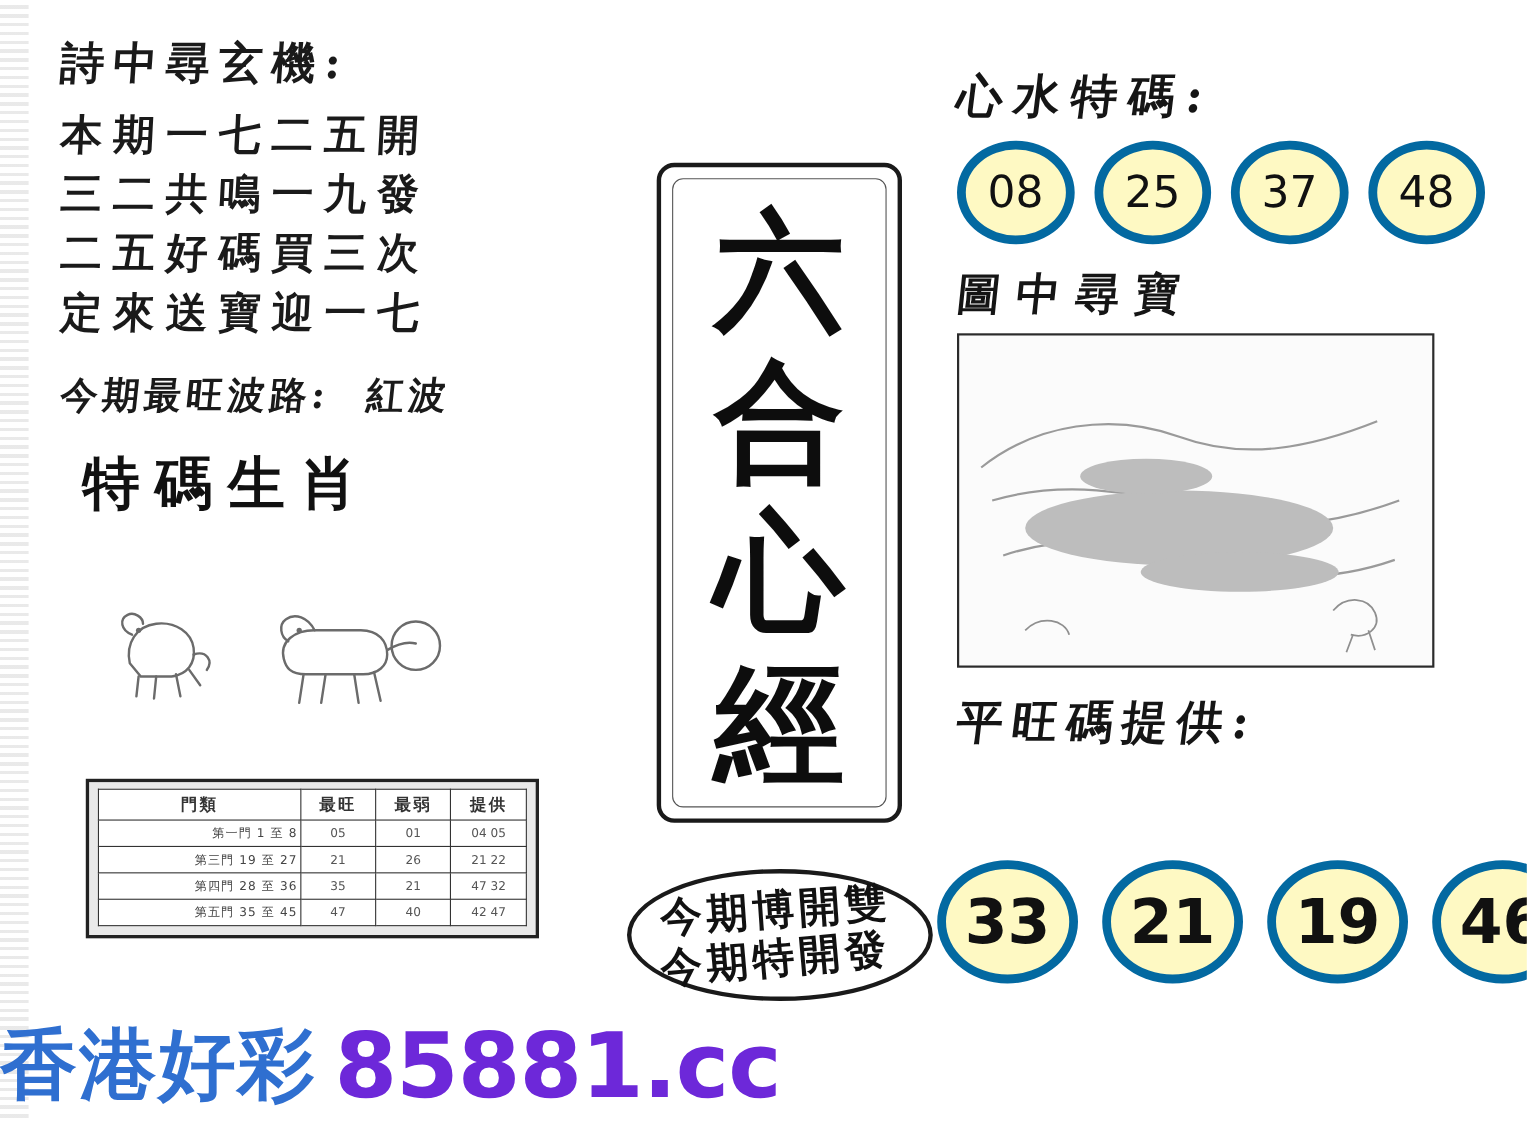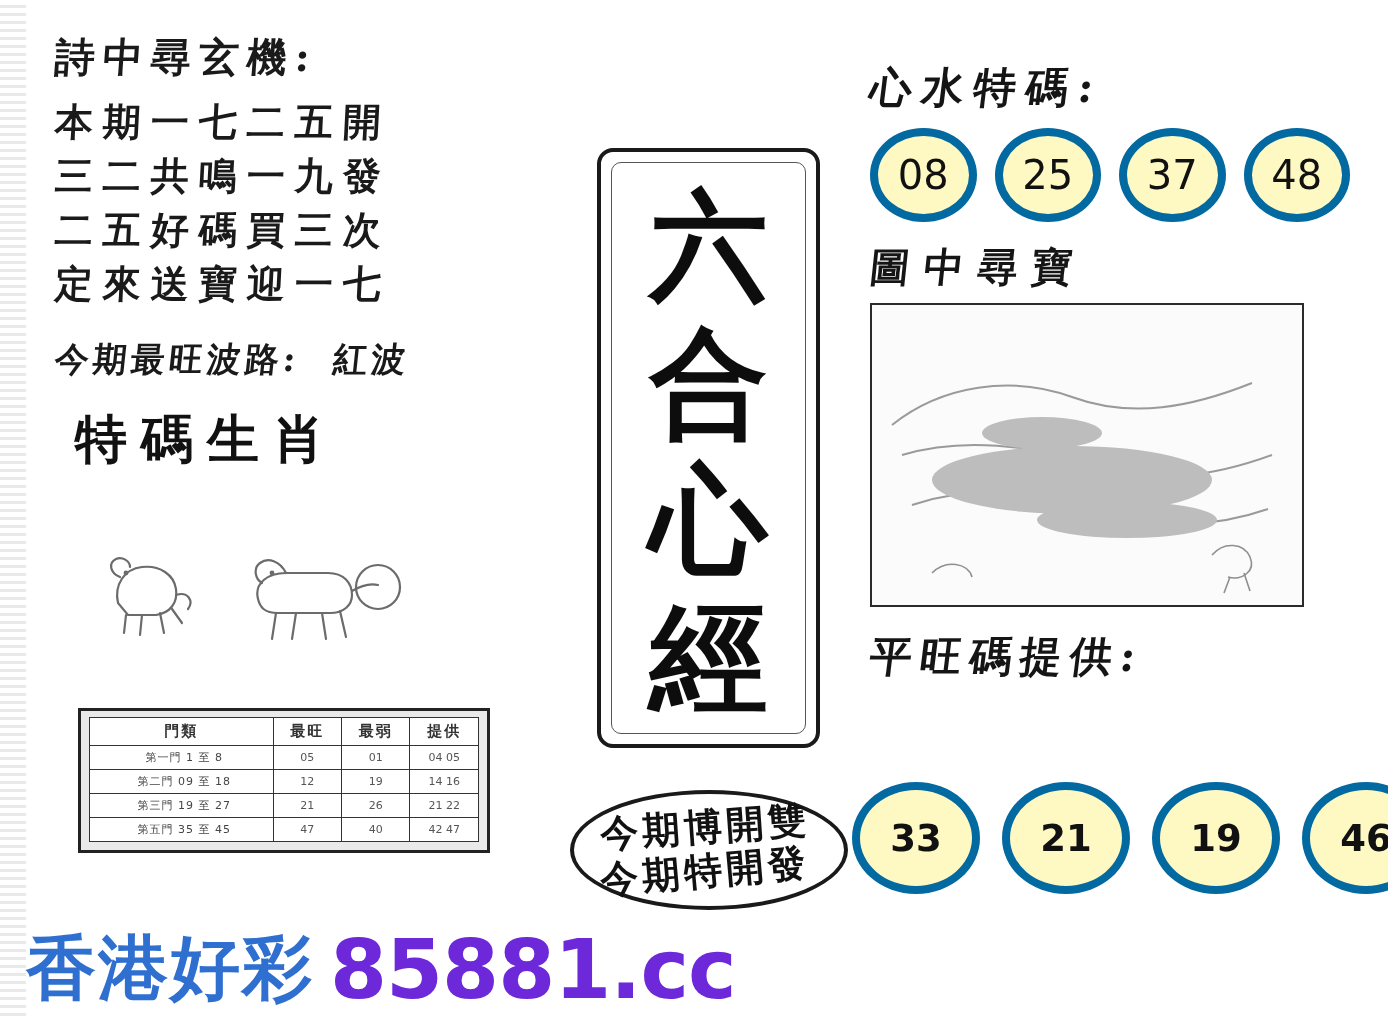--- a/index.html
+++ b/index.html
@@ -97,21 +97,21 @@
     letter-spacing: 2px;
   }
   table.data-table td {
     font-size: 11px;
     padding: 4px 2px;
     color: #555;
   }
   table.data-table td.rowlabel {
     font-size: 11px;
     letter-spacing: 1px;
-    text-align: center;
+    text-align: right;
     padding-left: 8px;
     color: #444;
   }
 
   
   .center-box {
     position: absolute;
     left: 597px;
     top: 148px;
     width: 215px;
@@ -202,21 +202,21 @@
     align-items: center;
     justify-content: center;
     font-family: "DejaVu Sans", sans-serif;
     font-size: 40px;
     color: #111;
     background: #fef9c3;
   }
   .ball.big {
     width: 112px;
     height: 96px;
-    font-size: 37px;
+    font-size: 56px;
     font-weight: bold;
   }
   .pic-title {
     font-family: "DejaVu Serif", serif;
     font-size: 40px;
     font-weight: bold;
     letter-spacing: 14px;
     margin-top: 18px;
     color: #151515;
     transform: skewX(-6deg);
@@ -242,21 +242,20 @@
 
   
   .footer {
     position: absolute;
     left: 0;
     bottom: 8px;
     width: 100%;
     height: 86px;
     display: flex;
     align-items: center;
-    padding-left: 26px;
     box-sizing: border-box;
   }
   .footer-cn {
     font-family: "DejaVu Sans", sans-serif;
     font-weight: bold;
     font-size: 70px;
     color: #2f6fd0;
     letter-spacing: 2px;
   }
   .footer-url {
@@ -327,30 +326,30 @@
       </tr>
     </thead>
     <tbody>
       <tr>
         <td class="rowlabel">第一門 1 至 8</td>
         <td>05</td>
         <td>01</td>
         <td>04  05</td>
       </tr>
       <tr>
-        <td class="rowlabel">第二門 09 至 18</td>
-        <td>12</td>
-        <td>19</td>
-        <td>14  16</td>
-      </tr>
-      <tr>
         <td class="rowlabel">第三門 19 至 27</td>
         <td>21</td>
         <td>26</td>
         <td>21  22</td>
+      </tr>
+      <tr>
+        <td class="rowlabel">第四門 28 至 36</td>
+        <td>35</td>
+        <td>21</td>
+        <td>47  32</td>
       </tr>
       <tr>
         <td class="rowlabel">第五門 35 至 45</td>
         <td>47</td>
         <td>40</td>
         <td>42  47</td>
       </tr>
     </tbody>
   </table>
 </div>

